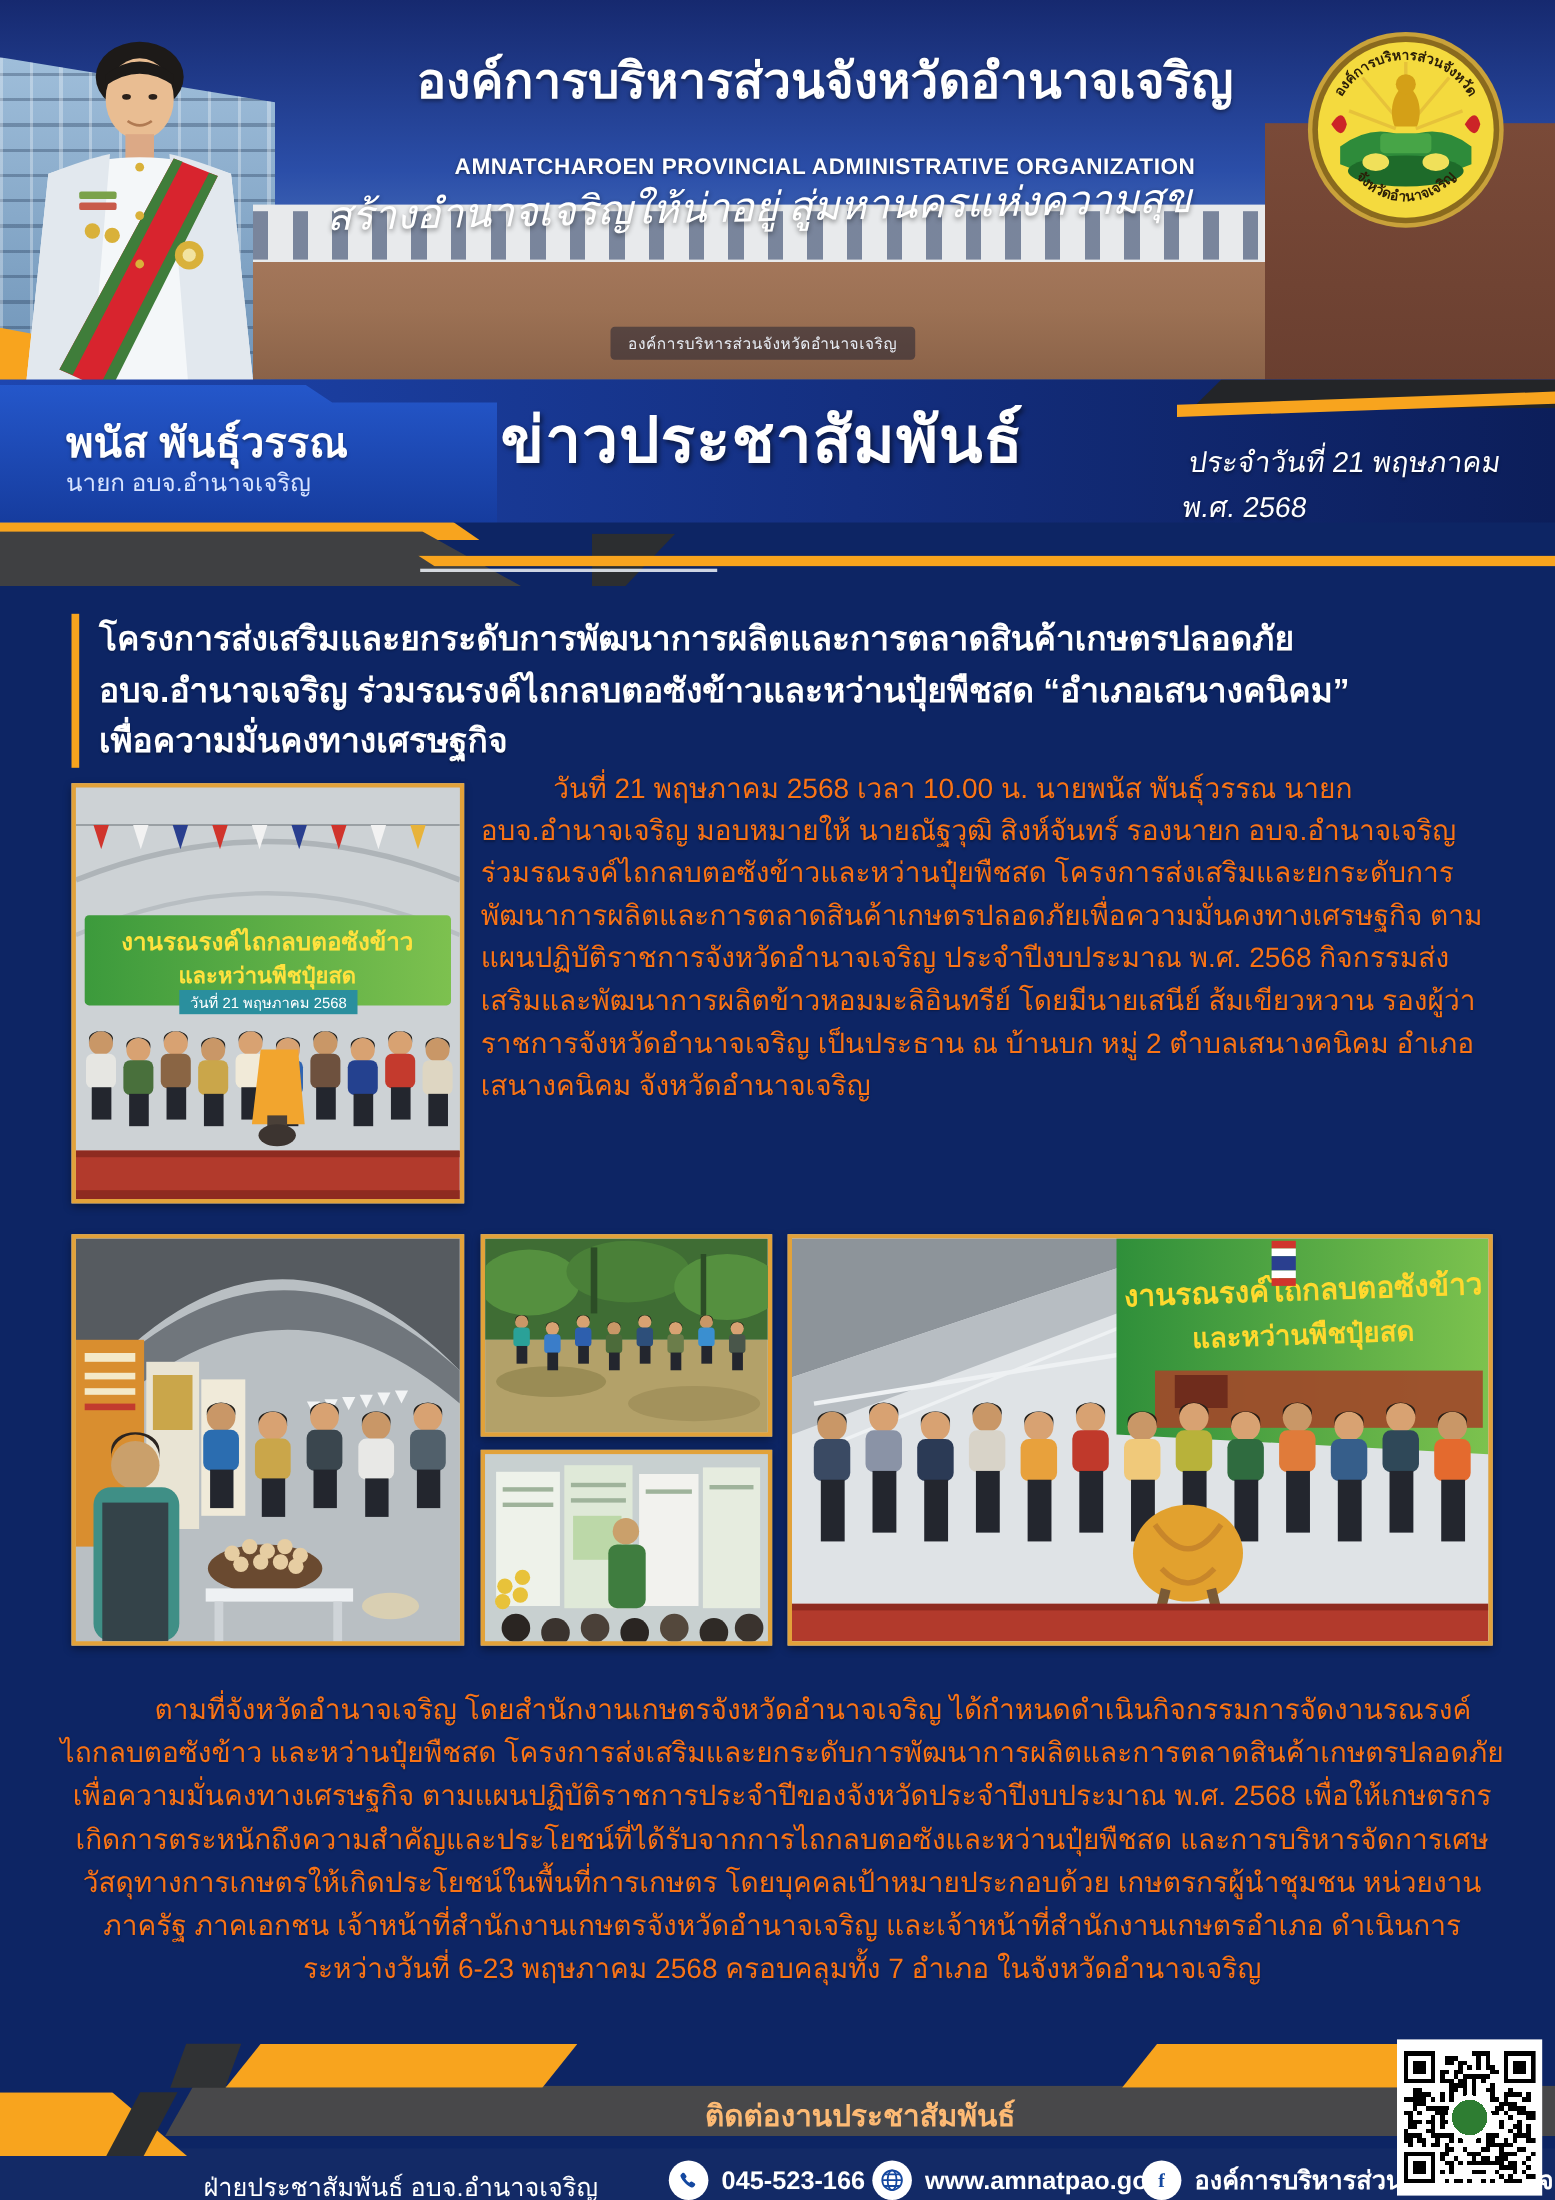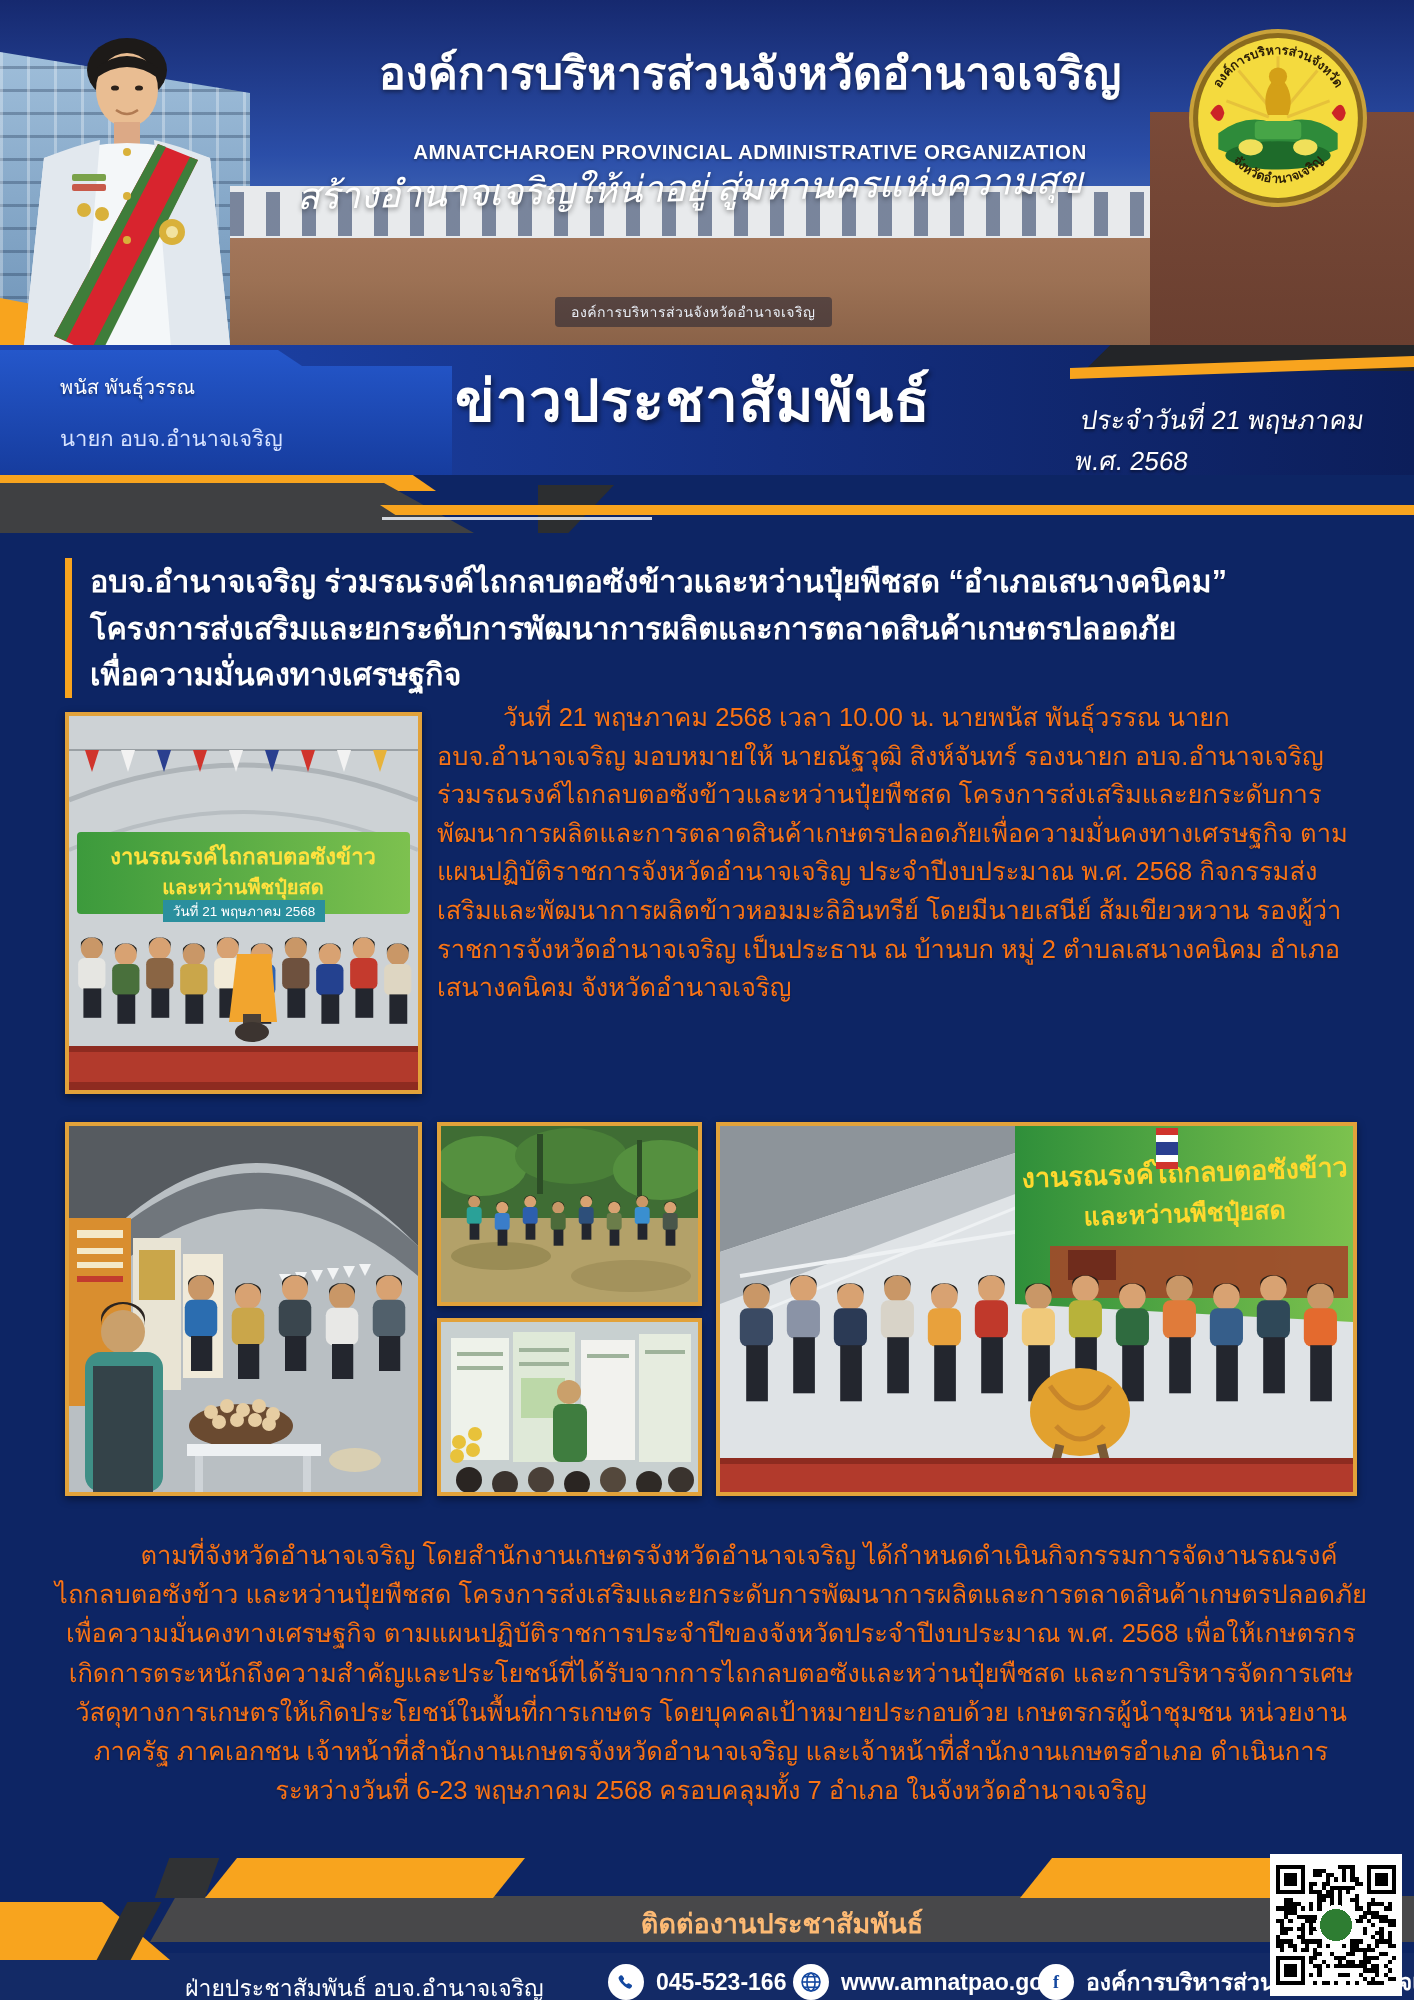--- a/index.html
+++ b/index.html
@@ -41,21 +41,21 @@
   
   .banner{left:0;top:345px;width:1414px;height:130px;z-index:4;
     background:linear-gradient(90deg,#1e46b0 0%,#142f80 55%,#0c1e5a 100%);}
   .banner-corner-dark{right:0;top:0;width:330px;height:26px;background:#232528;
     clip-path:polygon(8% 0,100% 0,100% 100%,0 100%);}
   .banner-corner-orange{right:0;top:17px;width:344px;height:11px;background:#f8a41e;
     transform:skewY(-2deg);}
   .banner-left{left:0;top:0;width:452px;height:130px;
     background:linear-gradient(180deg,#2558cc,#163c9e);
     clip-path:polygon(0 5px,278px 5px,302px 21px,452px 21px,452px 130px,0 130px);}
-  .person-name{left:60px;top:26px;font-size:20px;font-weight:normal;z-index:5;
+  .person-name{left:60px;top:26px;font-size:38px;font-weight:bold;z-index:5;
     text-shadow:0 2px 3px rgba(0,0,0,.4);}
   .person-title{left:60px;top:76px;font-size:22px;color:#d7e3ff;z-index:5;}
   .banner-title{left:455px;top:4px;width:660px;font-size:58px;font-weight:800;
     line-height:104px;z-index:5;text-shadow:2px 3px 5px rgba(0,0,0,.55);letter-spacing:1px;}
   .banner-date{left:1078px;top:54px;width:330px;font-size:26px;transform:skewX(-8deg);z-index:6;
     text-shadow:0 2px 3px rgba(0,0,0,.5);}
   
   .deco-band{left:0;top:475px;width:1414px;height:58px;z-index:3;}
   .db-orange{left:0;top:-14px;width:436px;height:30px;background:#f8a41e;
     clip-path:polygon(0 0,90% 0,100% 100%,0 100%);}
@@ -209,22 +209,22 @@
     <div class="abs db-orange"></div>
     <div class="abs db-gray"></div>
     <div class="abs db-darktri"></div>
     <div class="abs db-line"></div>
     <div class="abs db-white"></div>
   </div>
 
   <div class="abs headline">
     <div class="bar"></div>
     <div class="txt">
+      <div>โครงการส่งเสริมและยกระดับการพัฒนาการผลิตและการตลาดสินค้าเกษตรปลอดภัย</div>
       <div>อบจ.อำนาจเจริญ ร่วมรณรงค์ไถกลบตอซังข้าวและหว่านปุ๋ยพืชสด “อำเภอเสนางคนิคม”</div>
-      <div>โครงการส่งเสริมและยกระดับการพัฒนาการผลิตและการตลาดสินค้าเกษตรปลอดภัย</div>
       <div>เพื่อความมั่นคงทางเศรษฐกิจ</div>
     </div>
   </div>
 
   <div class="abs photo ph1">
     <svg viewBox="0 0 349 374" preserveAspectRatio="none">
       <rect width="349" height="374" fill="#cdd2d5"></rect>
       <path d="M0,84 Q174,14 349,84" stroke="#aeb4b8" stroke-width="5" fill="none"></path>
       <path d="M0,134 Q174,58 349,134" stroke="#b8bec2" stroke-width="4" fill="none"></path>
       <g>

